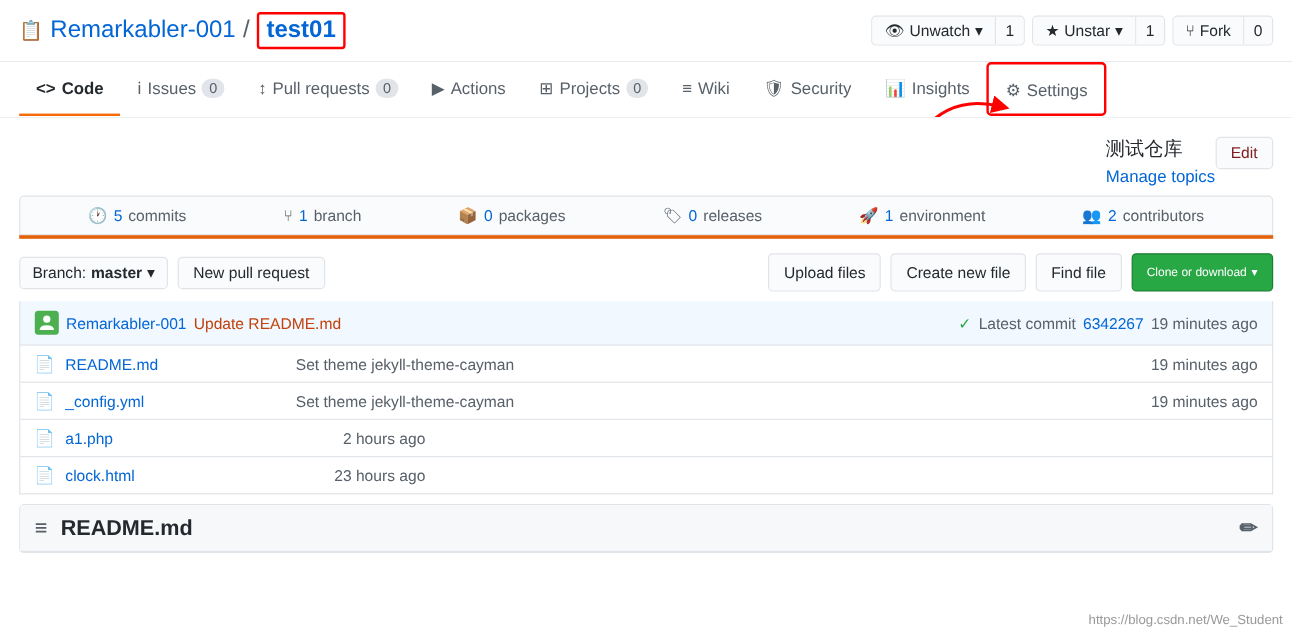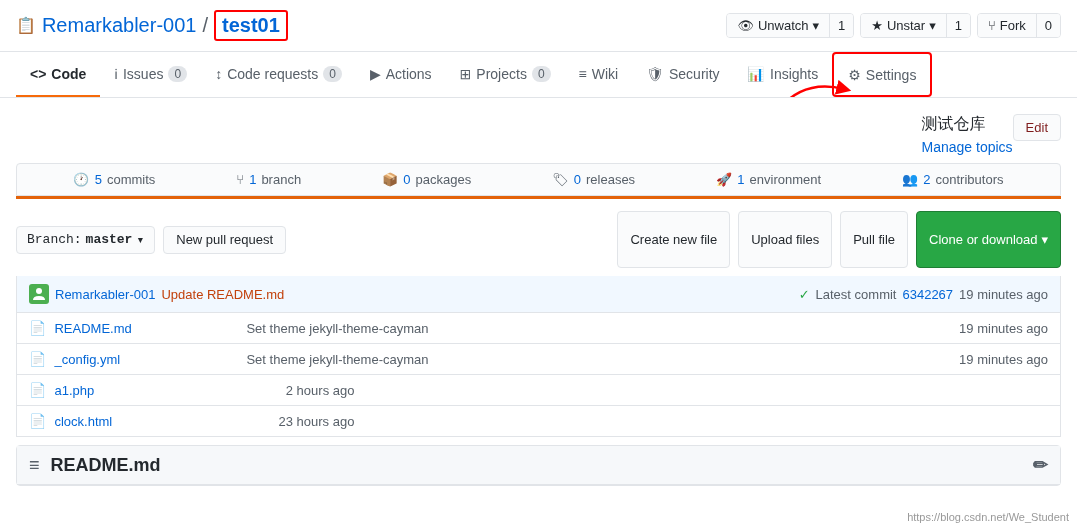--- a/index.html
+++ b/index.html
@@ -191,44 +191,43 @@
       border: 1px solid #e1e4e8;
       border-radius: 4px;
       font-size: 13px;
       cursor: pointer;
       color: #24292e;
       display: flex;
       align-items: center;
       gap: 4px;
     }
     .btn-green {
-      padding: 20px 12px;
+      padding: 9px 12px;
       background: #28a745;
       border: 1px solid #1e7e34;
       border-radius: 4px;
-      font-size: 13px;
+      font-size: 10px;
       cursor: pointer;
       color: #fff;
       display: flex;
       align-items: center;
       gap: 4px;
       justify-content: space-between;
     }
     .branch-btn {
       padding: 5px 10px;
       background: #fafbfc;
       border: 1px solid #e1e4e8;
       border-radius: 4px;
       font-size: 13px;
       cursor: pointer;
       color: #24292e;
       display: flex;
       align-items: center;
       gap: 4px;
-      font-family: Liberation Mono, monospace;
     }
 
     
     .commit-row {
       margin: 0 16px;
       border: 1px solid #e1e4e8;
       border-top: none;
       padding: 8px 12px;
       background: #f1f8ff;
       display: flex;
@@ -366,21 +365,21 @@
     <span>&lt;&gt;</span>
     <span>Code</span>
   </a>
   <a class="nav-tab">
     <span>ℹ</span>
     <span>Issues</span>
     <span class="nav-badge">0</span>
   </a>
   <a class="nav-tab">
     <span>↕</span>
-    <span>Code requests</span>
+    <span>Pull requests</span>
     <span class="nav-badge">0</span>
   </a>
   <a class="nav-tab">
     <span>▶</span>
     <span>Actions</span>
   </a>
   <a class="nav-tab">
     <span>⊞</span>
     <span>Projects</span>
     <span class="nav-badge">0</span>
@@ -458,23 +457,23 @@
 <div class="file-toolbar">
   <div class="file-toolbar-left">
     <button class="branch-btn">
       <span>Branch:</span>
       <strong>master</strong>
       <span>▾</span>
     </button>
     <button class="btn-outline">New pull request</button>
   </div>
   <div class="file-toolbar-right">
+    <button class="btn-outline">Upload files</button>
     <button class="btn-outline">Create new file</button>
-    <button class="btn-outline">Upload files</button>
-    <button class="btn-outline">Pull file</button>
+    <button class="btn-outline">Find file</button>
     <button class="btn-green">
       <span>Clone or download</span>
       <span>▾</span>
     </button>
   </div>
 </div>
 
 <div class="commit-row">
   <div class="commit-author">
     <div class="avatar-green">

